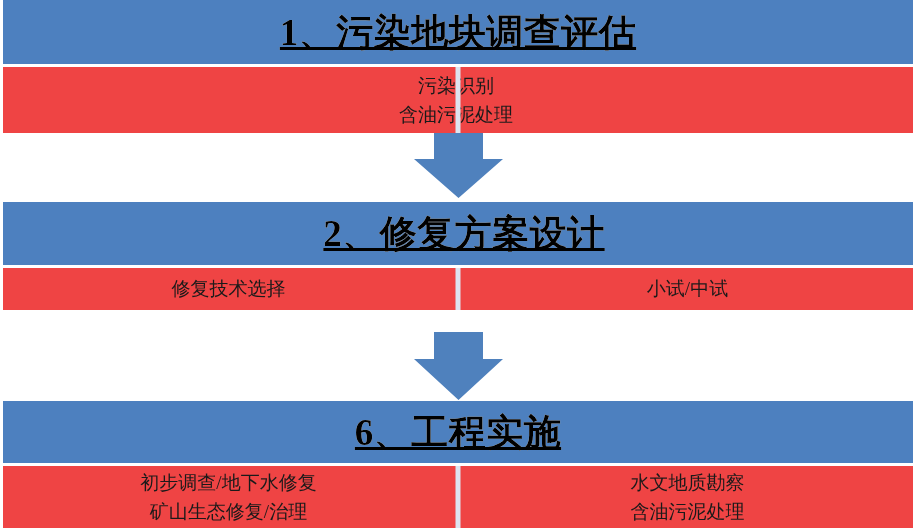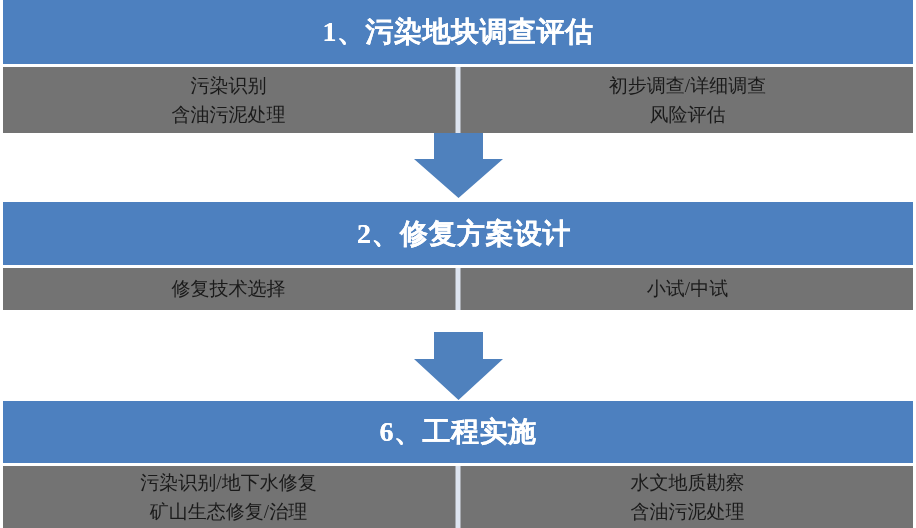--- a/index.html
+++ b/index.html
@@ -35,31 +35,32 @@
     color: #ffffff;
     display: flex;
     align-items: center;
     justify-content: center;
     box-sizing: border-box;
     font-weight: bold;
     letter-spacing: 0.5px;
   }
 
   .stage-title {
-    font-size: 28px;
+    font-size: 37px;
     line-height: 1;
     font-weight: bold;
     white-space: nowrap;
-    color: #ffffff;
+    color: #000000;
     text-shadow: 0 0 0 #ffffff;
+    text-decoration: underline;
   }
 
   .stage-body {
     width: 100%;
-    background: #737373;
+    background: #ef4444;
     display: flex;
     box-sizing: border-box;
     margin-top: 3px;
     position: relative;
   }
 
   .col {
     flex: 1 1 50%;
     display: flex;
     flex-direction: column;
@@ -123,24 +124,20 @@
   <div class="stage" id="stage-1">
     <div class="stage-header">
       <span class="stage-title">1、污染地块调查评估</span>
     </div>
     <div class="stage-body">
       <div class="divider"></div>
       <div class="col left">
         <div class="item">污染识别</div>
         <div class="item">含油污泥处理</div>
       </div>
-      <div class="col right">
-        <div class="item">初步调查/详细调查</div>
-        <div class="item">风险评估</div>
-      </div>
     </div>
   </div>
 
   <div class="arrow" id="arrow-1">
     <span>
       <svg viewBox="0 0 89 65" width="89" height="65" preserveAspectRatio="none" xmlns="http://www.w3.org/2000/svg">
         <polygon points="20,0 69,0 69,26 89,26 44.5,65 0,26 20,26" fill="#4f81bd"></polygon>
       </svg>
     </span>
   </div>
@@ -168,21 +165,21 @@
     </span>
   </div>
 
   <div class="stage" id="stage-3">
     <div class="stage-header">
       <span class="stage-title">6、工程实施</span>
     </div>
     <div class="stage-body">
       <div class="divider"></div>
       <div class="col left">
-        <div class="item">污染识别/地下水修复</div>
+        <div class="item">初步调查/地下水修复</div>
         <div class="item">矿山生态修复/治理</div>
       </div>
       <div class="col right">
         <div class="item">水文地质勘察</div>
         <div class="item">含油污泥处理</div>
       </div>
     </div>
   </div>
 
 </div>

